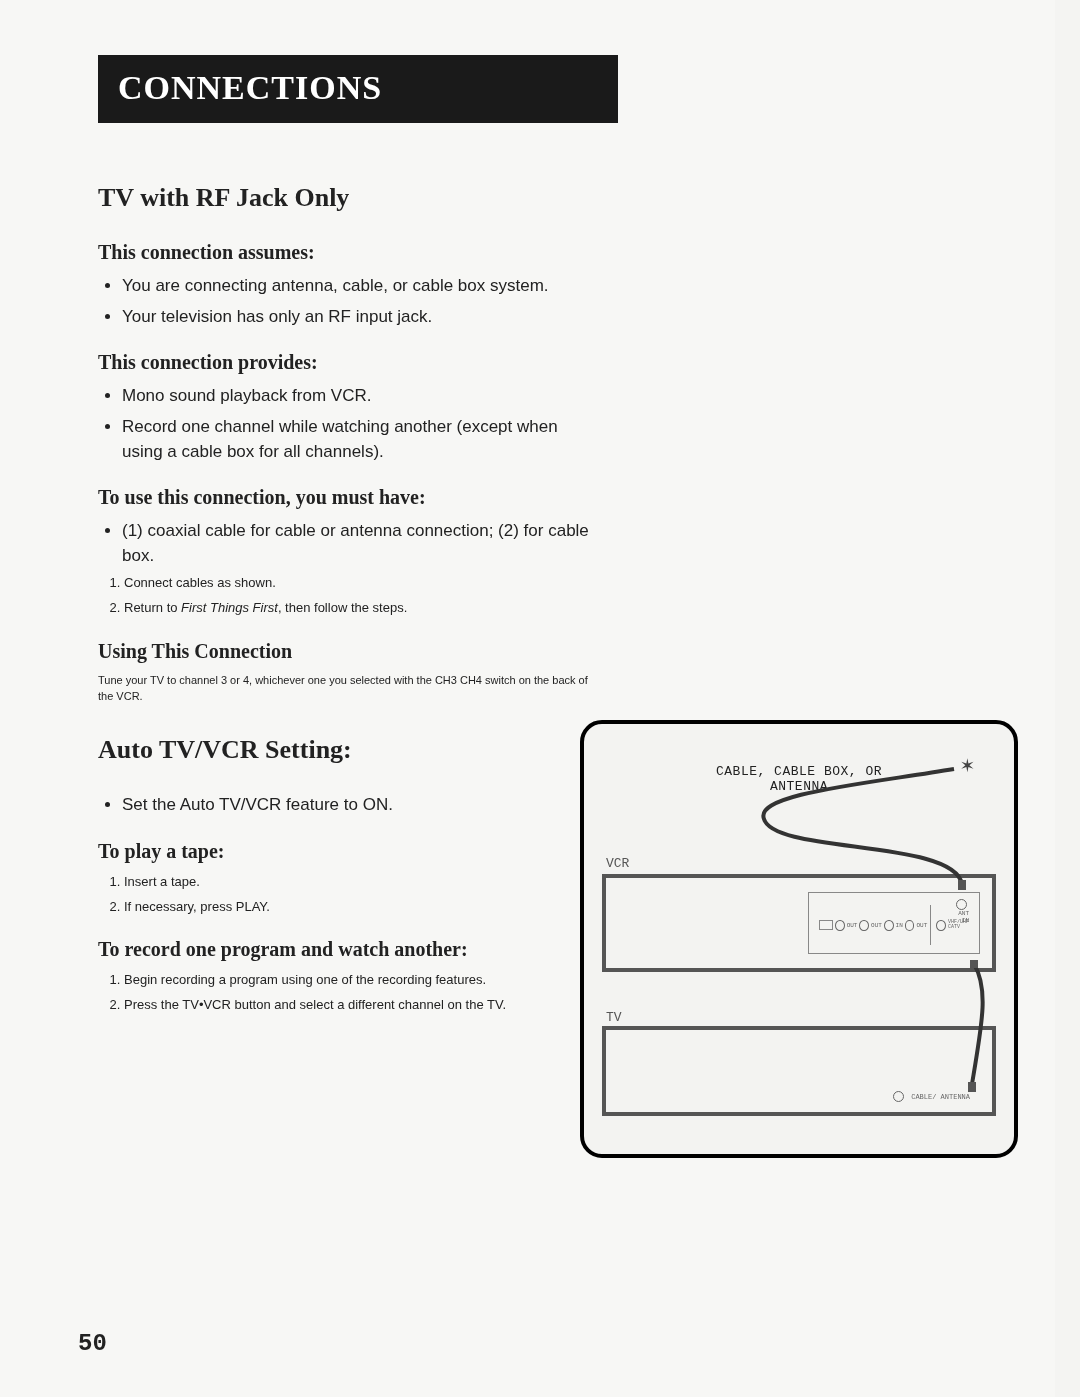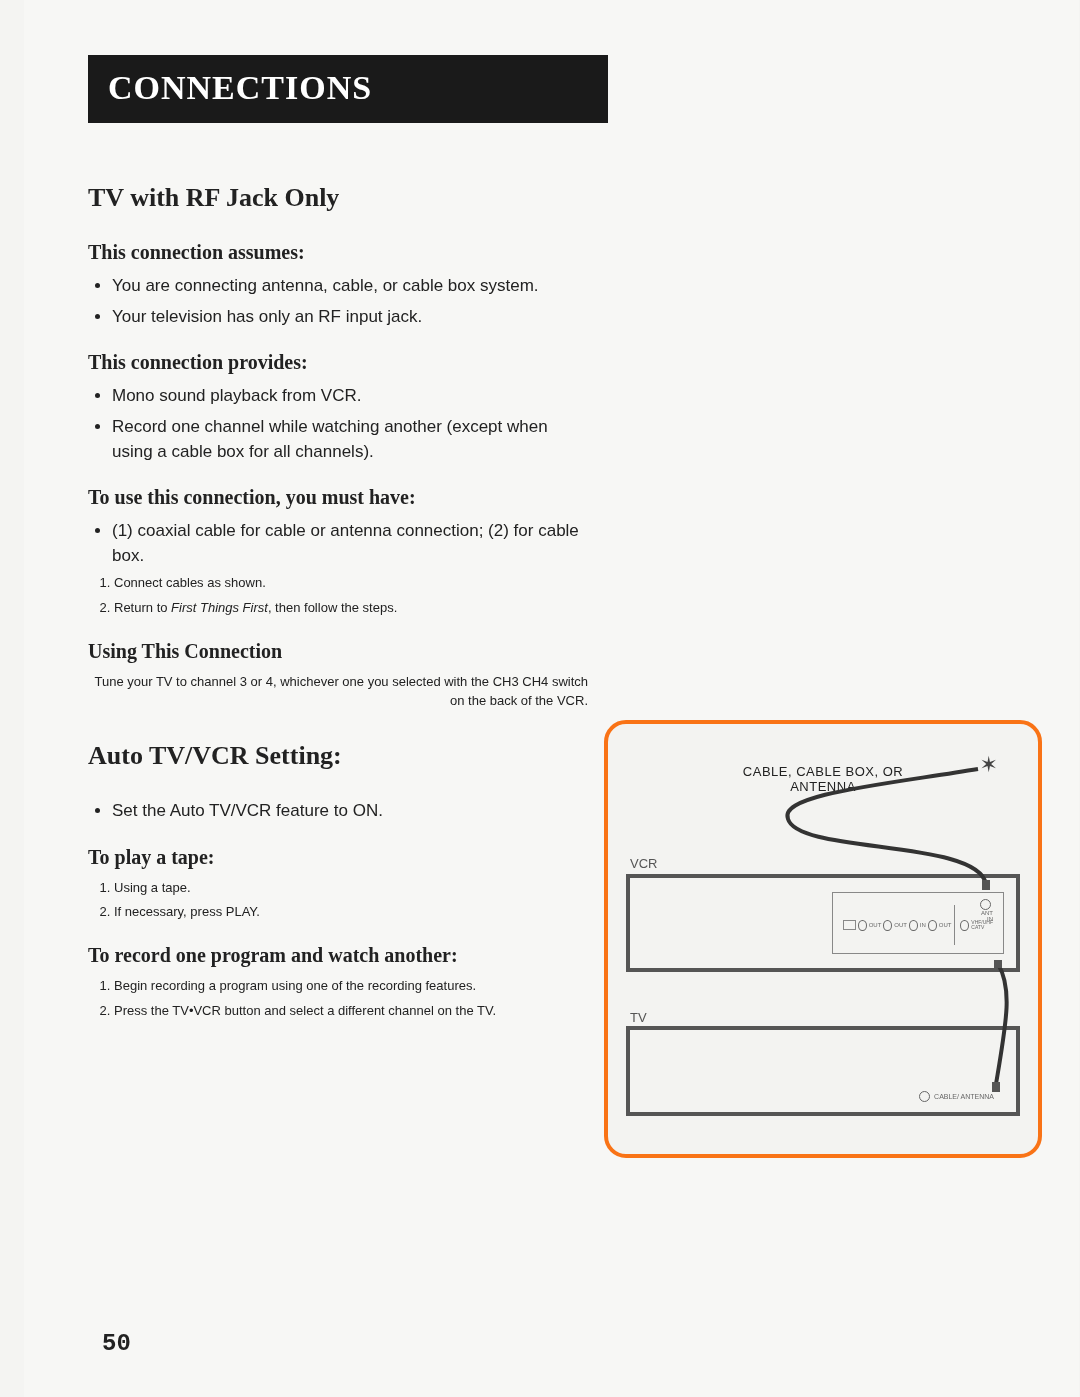--- a/index.html
+++ b/index.html
@@ -8,22 +8,21 @@
     background: #f4f4f2;
     font-family: Arial, Helvetica, sans-serif;
     color: #222;
   }
   .page {
     width: 1055px;
     height: 1397px;
     position: relative;
     background: #f7f7f5;
     box-sizing: border-box;
-    padding: 55px 70px 40px 64px;
-    margin-left: 24px;
+    padding: 55px 70px 40px 98px;
   }
   .header-bar {
     background: #1a1a1a;
     color: #fff;
     font-family: "Times New Roman", Times, serif;
     font-weight: bold;
     font-size: 34px;
     letter-spacing: 1px;
     padding: 14px 20px 16px 20px;
     width: 480px;
@@ -57,43 +56,43 @@
   ol.numbers {
     margin: 4px 0 0 0;
     padding-left: 26px;
   }
   ol.numbers li {
     font-size: 13px;
     line-height: 1.45;
     margin-bottom: 6px;
   }
   .body-text {
-    font-size: 13px;
+    font-size: 11px;
     line-height: 1.45;
     margin: 6px 0 0 0;
-    text-align: right;
   }
   .italic { font-style: italic; }
   .page-number {
     position: absolute;
     left: 78px;
     bottom: 40px;
     font-family: Liberation Mono, monospace;
     font-weight: bold;
     font-size: 24px;
   }
   .diagram {
     position: absolute;
     top: 720px;
     left: 580px;
     width: 430px;
     height: 430px;
-    border: 4px solid #f97316;
+    border: 4px solid #000000;
     border-radius: 22px;
     background: #f3f3f1;
+    font-family: Liberation Mono, monospace;
   }
   .diagram .label-top {
     position: absolute;
     top: 40px;
     left: 50%;
     transform: translateX(-50%);
     font-size: 13px;
     letter-spacing: 0.5px;
     text-align: center;
   }
@@ -225,21 +224,21 @@
     <div class="sub-title">Using This Connection</div>
     <p class="body-text">Tune your TV to channel 3 or 4, whichever one you selected with the CH3 CH4 switch on the back of the VCR.</p>
 
     <h2 class="section-title" style="margin-top:30px;">Auto TV/VCR Setting:</h2>
     <ul class="bullets">
       <li>Set the Auto TV/VCR feature to ON.</li>
     </ul>
 
     <div class="sub-title">To play a tape:</div>
     <ol class="numbers">
-      <li>Using a tape.</li>
+      <li>Insert a tape.</li>
       <li>If necessary, press PLAY.</li>
     </ol>
 
     <div class="sub-title">To record one program and watch another:</div>
     <ol class="numbers">
       <li>Begin recording a program using one of the recording features.</li>
       <li>Press the TV•VCR button and select a different channel on the TV.</li>
     </ol>
 
   </div>

